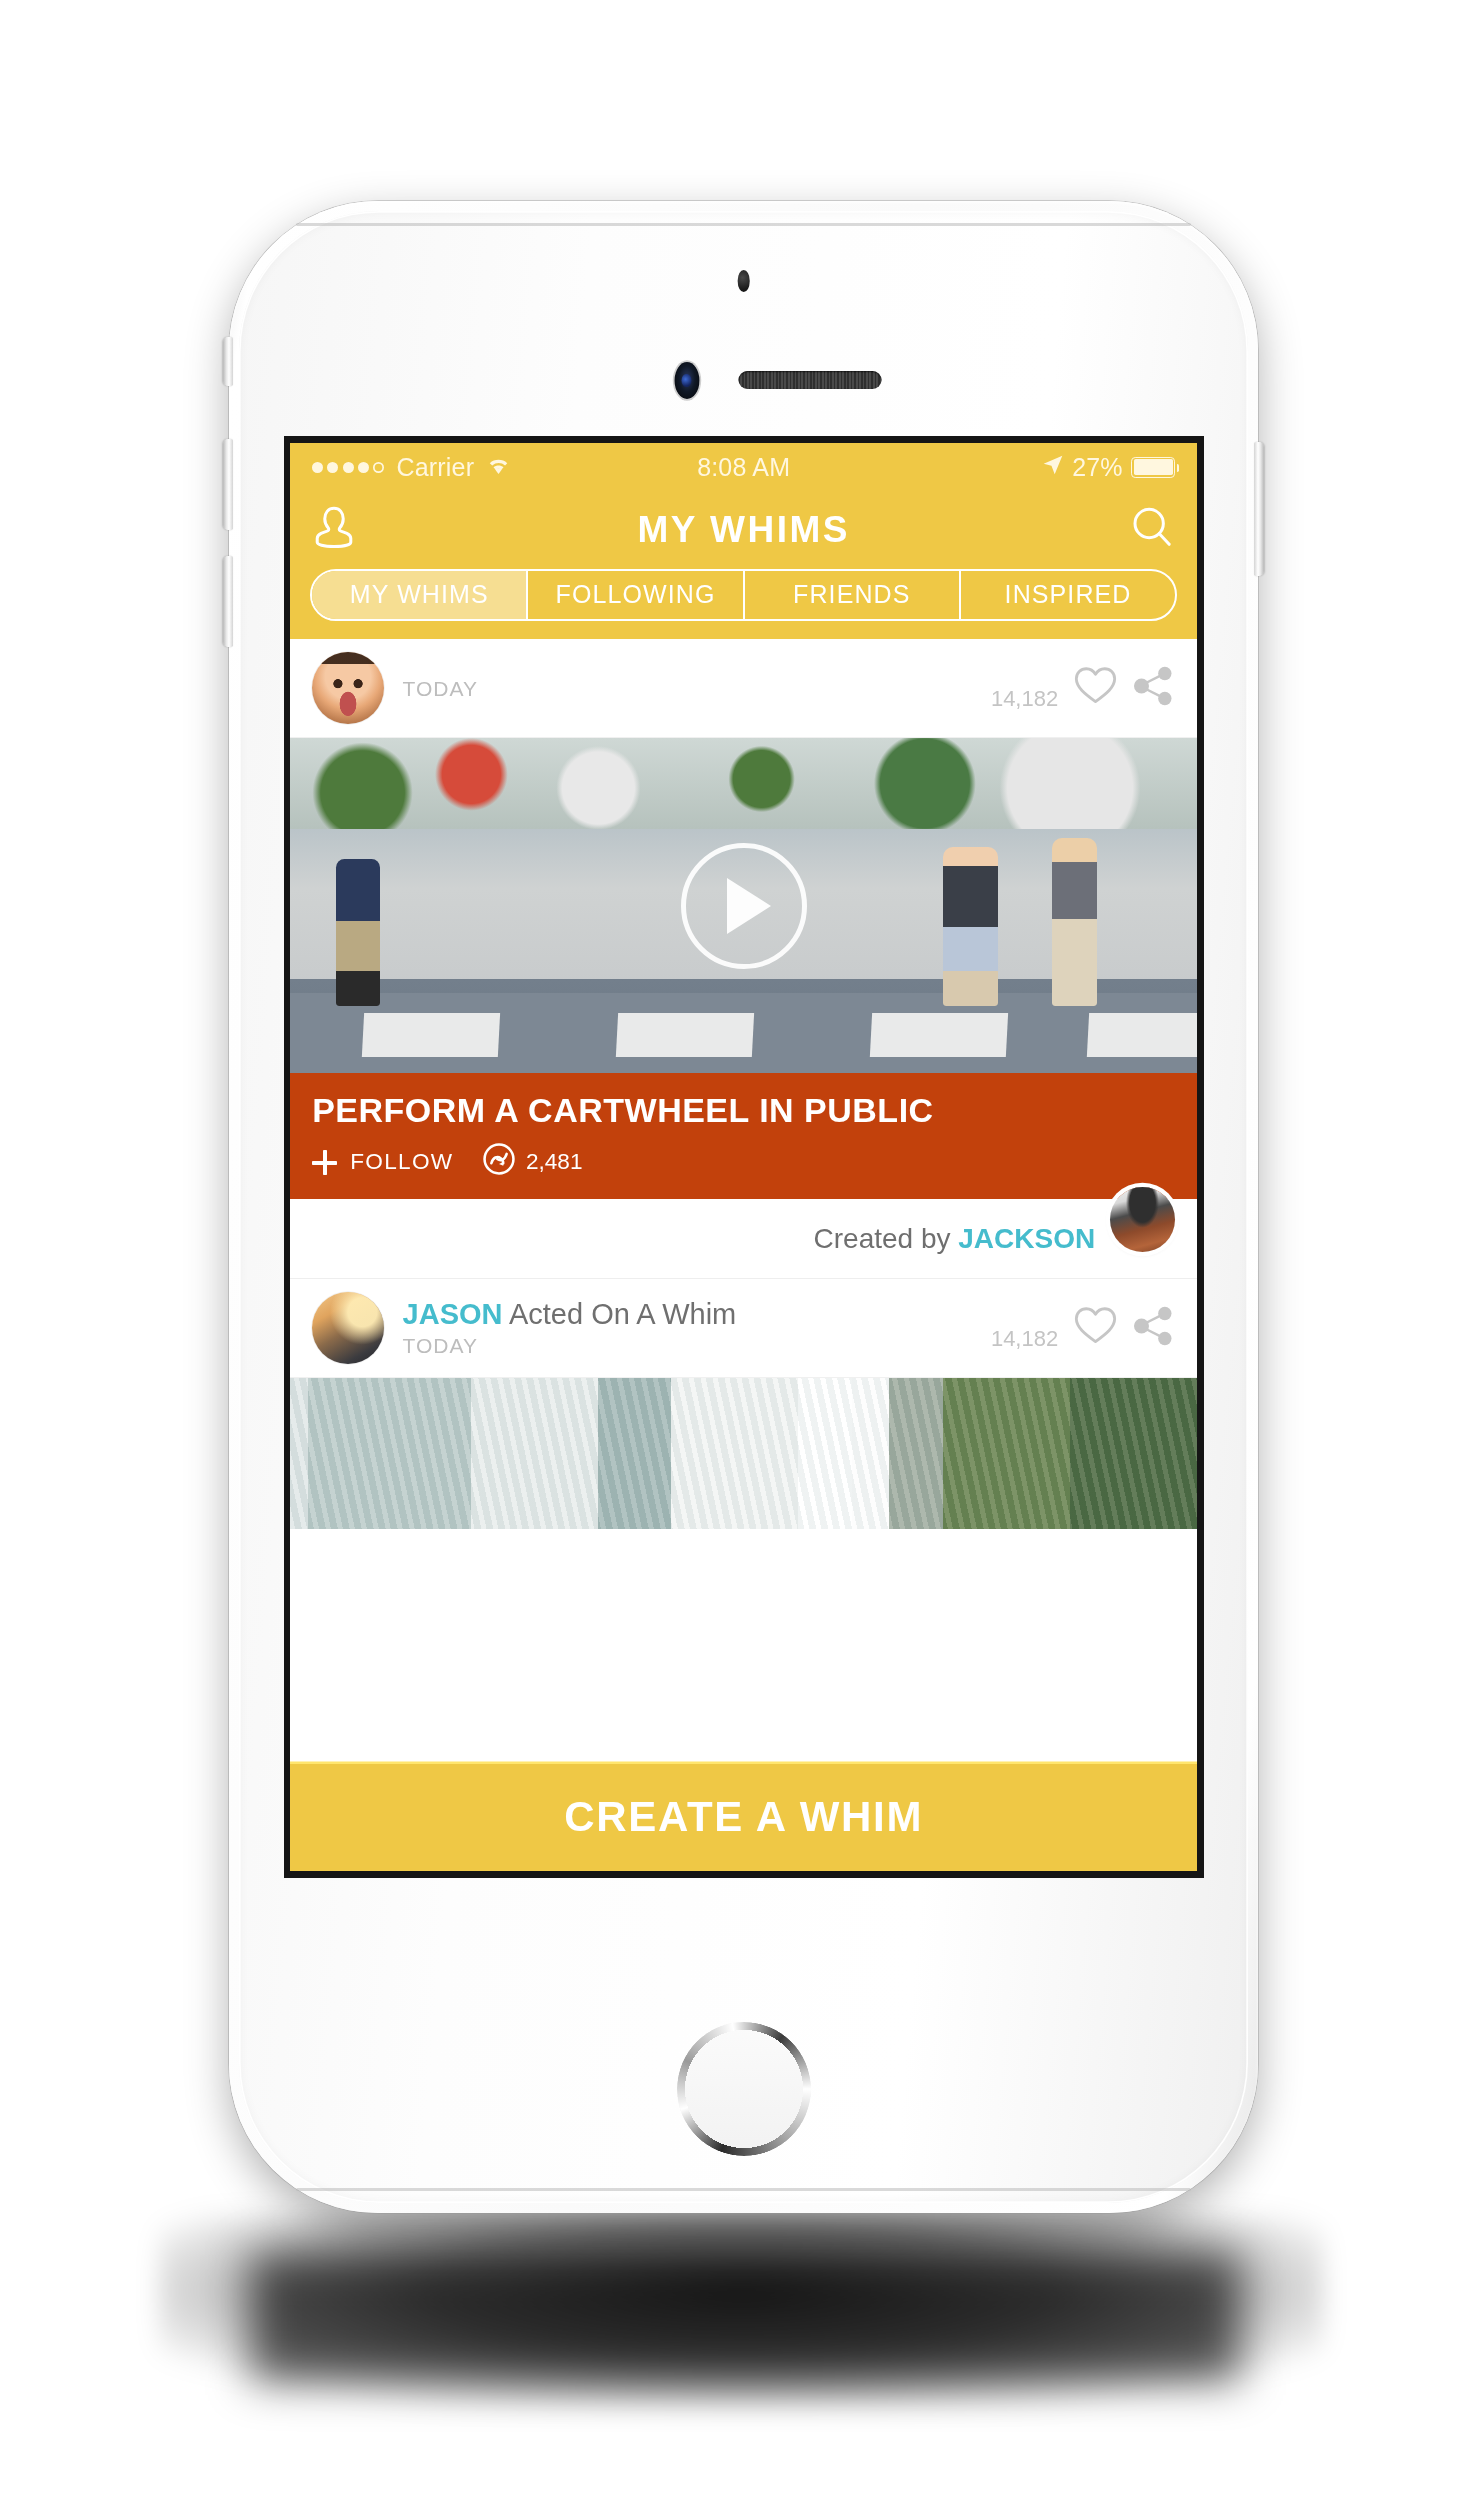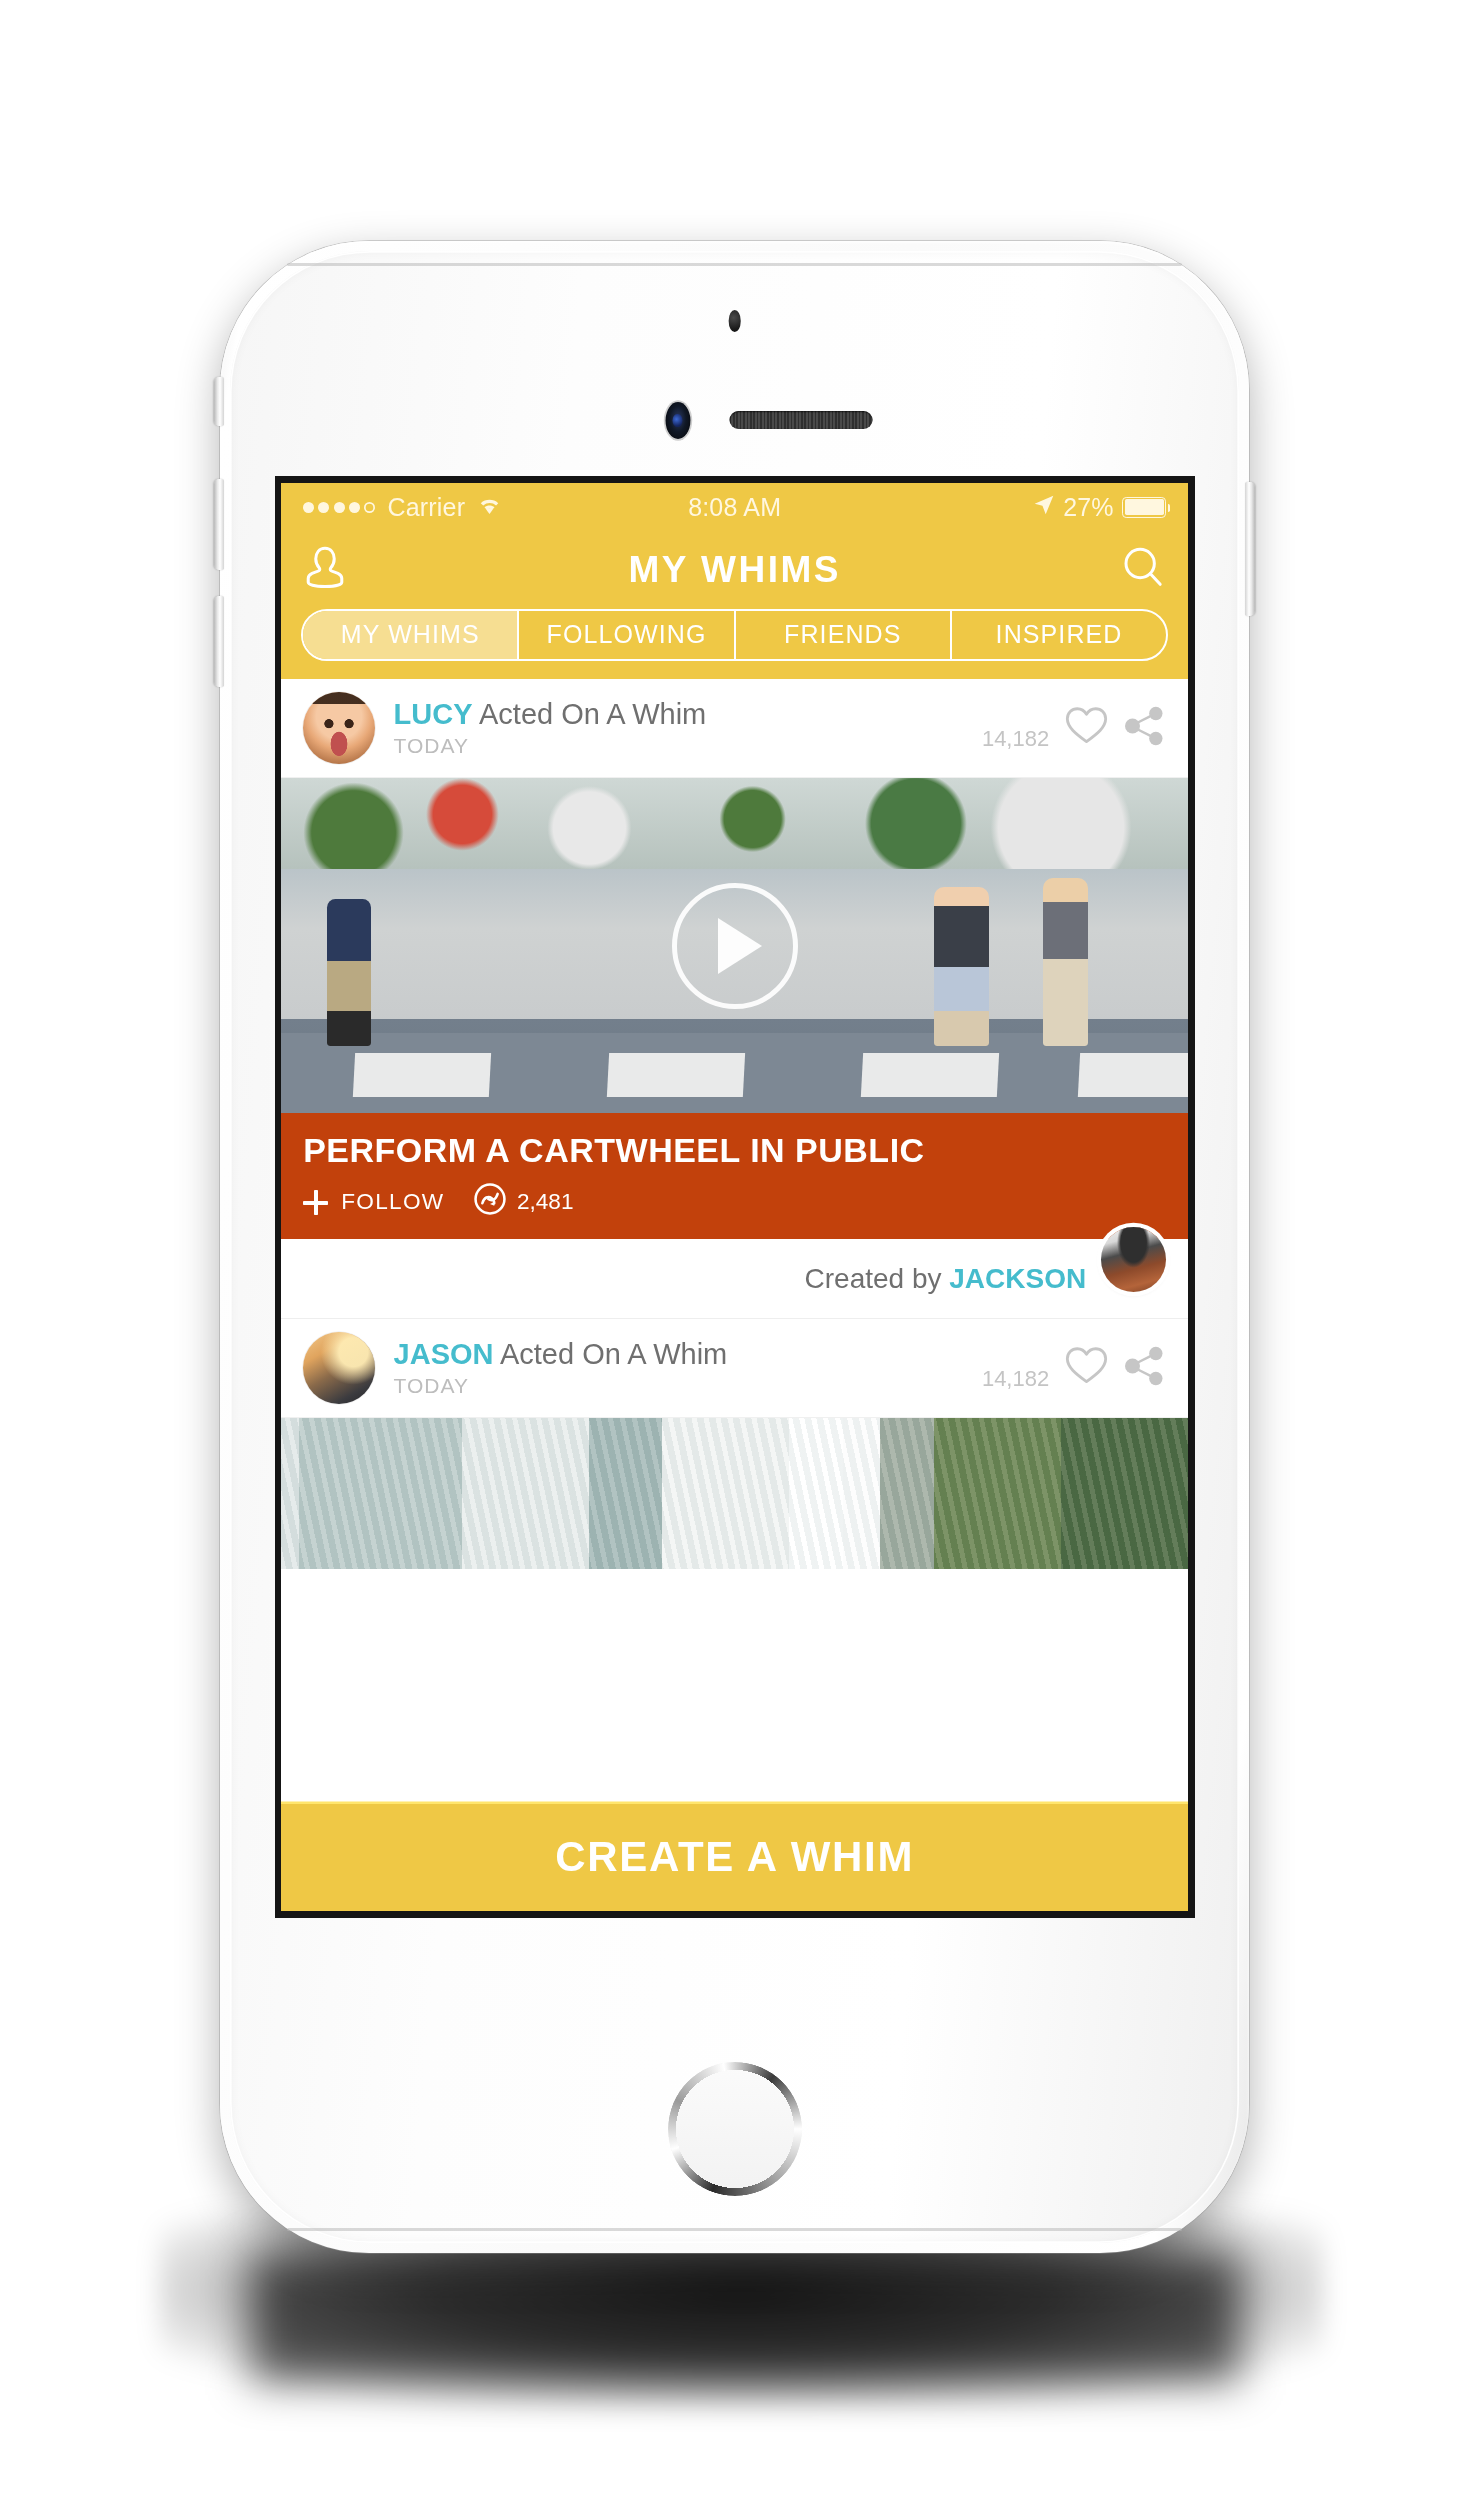--- a/index.html
+++ b/index.html
@@ -21,32 +21,31 @@
   }
   .phone-shadow2 {
     position: absolute; left: 251px; top: 2255px;
     width: 989px; height: 126px;
     background: rgba(0,0,0,.62);
     filter: blur(22px);
   }
 
   
   .phone {
-    position: absolute; left: 220px; top: 201px;
+    position: absolute; left: 229px; top: 201px;
     width: 1029px; height: 2012px;
     border-radius: 149px;
     background:
       linear-gradient(100deg,
         #cfcfcf 0px, #f3f3f3 13.4px, #ffffff 34px,
         #fafafa 50%, #ffffff 93%, #ededed 98%, #c9c9c9 100%);
     box-shadow:
       0 0 0 0.8px rgba(150,150,150,.55),
       0 15px 44px rgba(0,0,0,.30),
       inset 0 1.7px 3.4px rgba(255,255,255,.9);
-    margin-top: 40px;
   }
   .phone-inner-bevel {
     position: absolute; left: 10px; top: 10px; right: 10px; bottom: 10px;
     border-radius: 140px;
     background: linear-gradient(95deg,#f6f6f6 0%, #fdfdfd 30%, #ffffff 70%, #f0f0f0 100%);
     box-shadow: inset 0 0 0 1.7px rgba(255,255,255,.95), inset 0 0 11.7px rgba(0,0,0,.05);
   }
   
   .ant { position:absolute; background: rgba(185,185,185,.55); }
   .ant.t { left: 67px; right: 67px; top: 22px; height: 3.4px; border-radius:1.7px; }
@@ -369,24 +368,20 @@
             <div class="seg">FRIENDS</div>
             <div class="seg">INSPIRED</div>
           </div>
         </div>
 
         <div class="feed">
 
           <div class="post-head">
             <div class="avatar av-lucy"></div>
             <div class="who">
-              <div class="who-line">
-                <b>LUCY</b>
-                <span>Acted On A Whim</span>
-              </div>
               <div class="when">TODAY</div>
             </div>
             <div class="counts">
               <span>14,182</span>
               <span>
                 <svg width="45" height="42" viewBox="0 0 54 50">
                   <path d="M27 45C15 36 4 28 4 17.5 4 10.6 9.4 5.5 16 5.5c4.6 0 8.6 2.6 11 6.6 2.4-4 6.4-6.6 11-6.6 6.6 0 12 5.1 12 12C50 28 39 36 27 45z" fill="none" stroke="#c6c6c6" stroke-width="3.4" stroke-linejoin="round"></path>
                 </svg>
               </span>
               <span>

